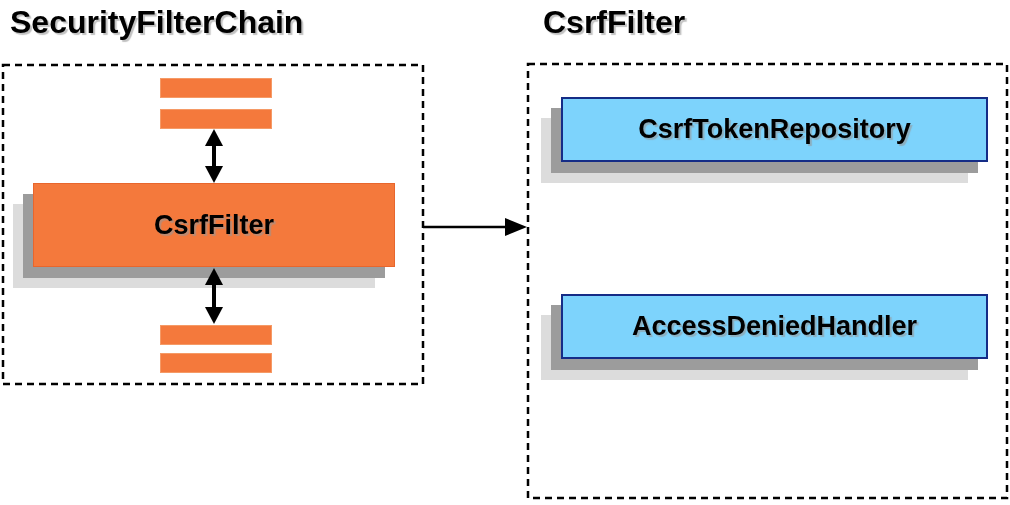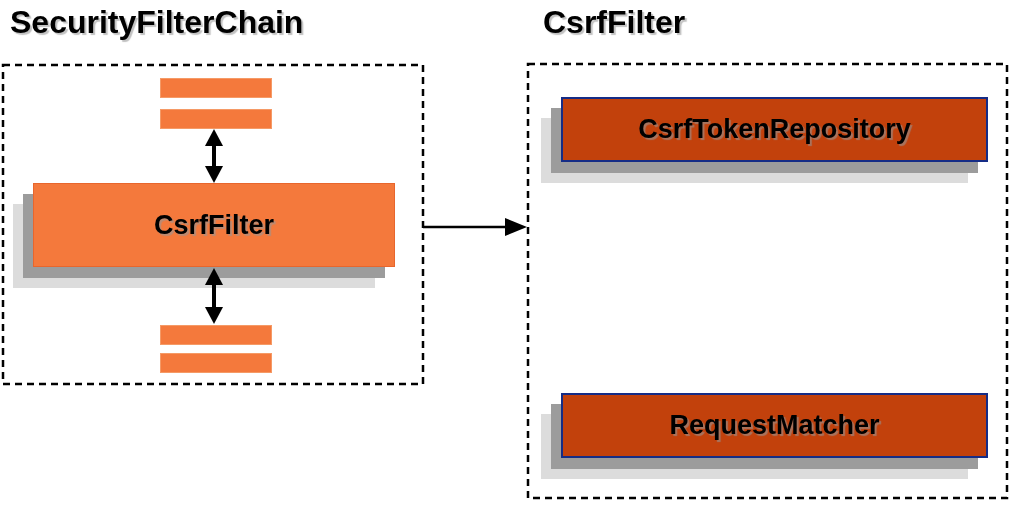--- a/index.html
+++ b/index.html
@@ -40,21 +40,21 @@
     display: flex;
     align-items: center;
     justify-content: center;
     font-weight: bold;
     font-size: 27px;
     box-sizing: border-box;
     text-shadow: 2px 2px 1px rgba(150,150,150,0.6);
     white-space: nowrap;
   }
   .face.orange { background: #F4793C; border: 1px solid #E8662D; }
-  .face.blue   { background: #c2410c; border: 2px solid #152C86; }
+  .face.blue   { background: #7dd3fc; border: 2px solid #152C86; }
   .component { position: absolute; left: 561px; width: 427px; height: 65px; }
   svg.overlay {
     position: absolute;
     left: 0; top: 0;
     pointer-events: none;
   }
 </style>
 </head>
 <body>
 
@@ -75,26 +75,26 @@
   <div class="bar" style="left:160px; top:325px;"></div>
   <div class="bar" style="left:160px; top:353px;"></div>
 
   <div class="component" style="top:97px;">
     <div class="sh l2"></div>
     <div class="sh l1"></div>
     <div class="face blue">CsrfTokenRepository</div>
   </div>
 
 
-
-  <div class="component" style="top:393px;">
+  <div class="component" style="top:294px;">
     <div class="sh l2"></div>
     <div class="sh l1"></div>
-    <div class="face blue">RequestMatcher</div>
+    <div class="face blue">AccessDeniedHandler</div>
   </div>
+
 
   <svg class="overlay" width="1010" height="505" viewBox="0 0 1010 505">
 
     <rect x="3" y="65" width="420" height="319" fill="none" stroke="#000000" stroke-width="2.5" stroke-dasharray="7 5"></rect>
 
     <rect x="528" y="64" width="479" height="434" fill="none" stroke="#000000" stroke-width="2.5" stroke-dasharray="7 5"></rect>
 
     <g>
       <line x1="214" y1="144" x2="214" y2="168" stroke="#000000" stroke-width="4"></line>
       <polygon points="214,129 205,146 223,146" fill="#000000"></polygon>

